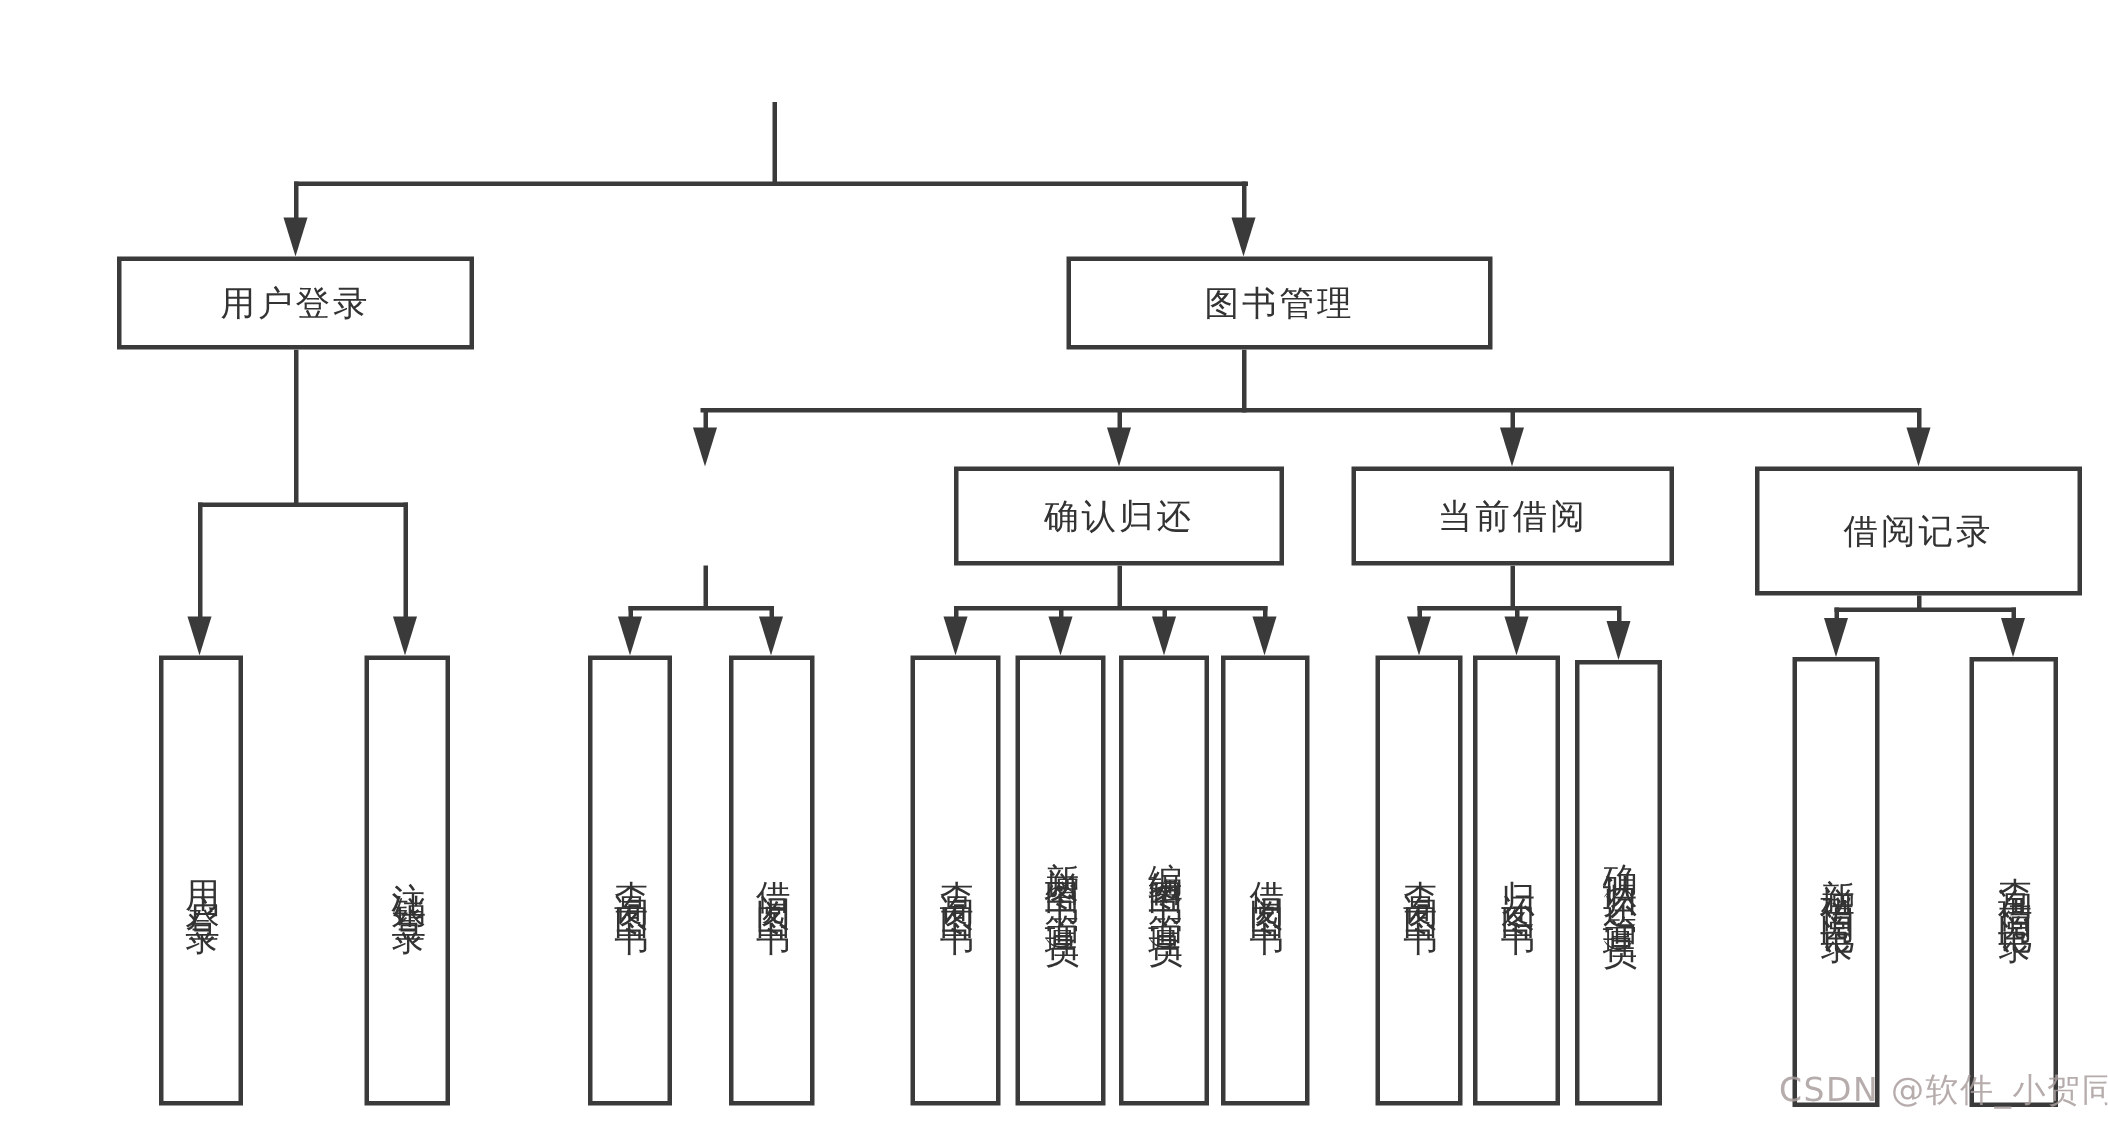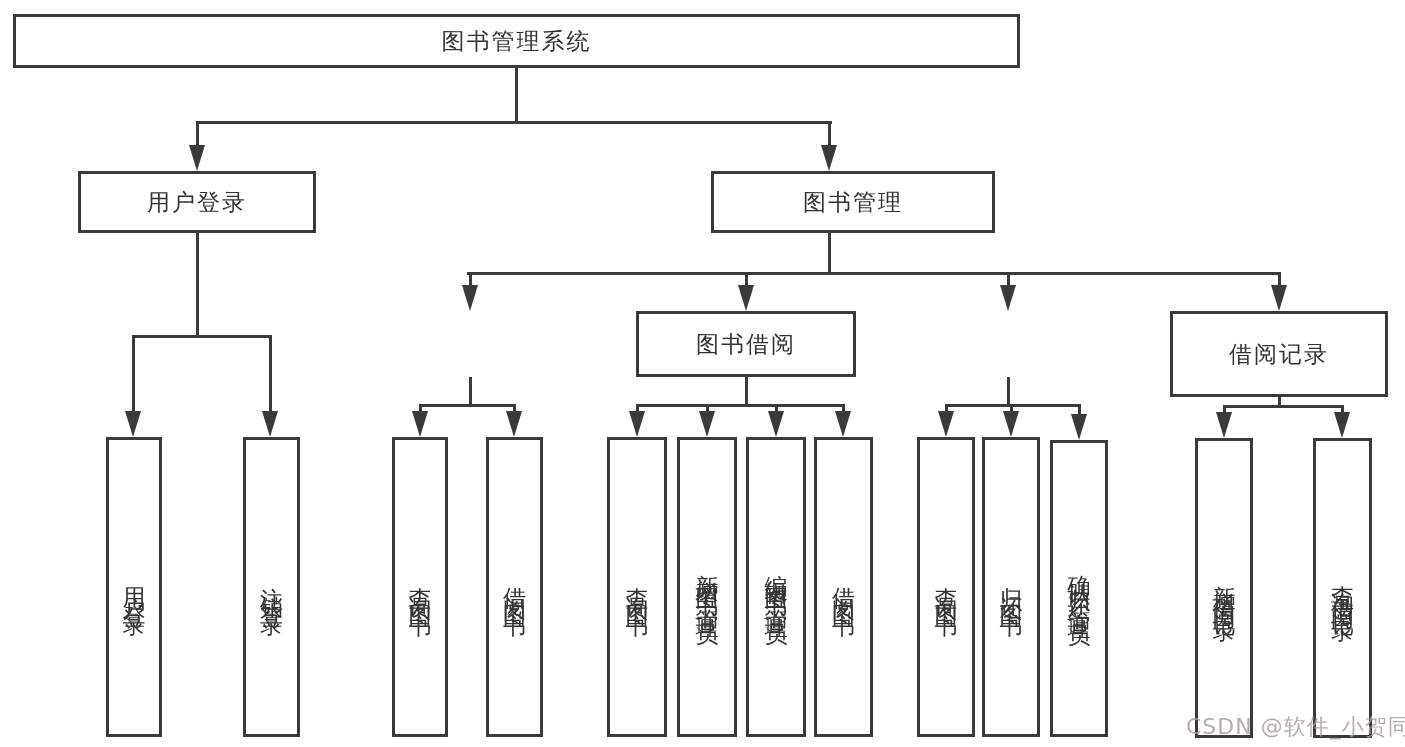--- a/index.html
+++ b/index.html
@@ -95,26 +95,26 @@
   <div class="vl" style="left:1078px;top:404px;height:13px"></div>
   <div class="ar" style="left:1071px;top:414px"></div>
 
   <div class="vl" style="left:1278px;top:377px;height:30px"></div>
   <div class="hl" style="left:1223px;top:405px;width:121px"></div>
   <div class="vl" style="left:1223px;top:405px;height:10px"></div>
   <div class="ar" style="left:1216px;top:412px"></div>
   <div class="vl" style="left:1341px;top:405px;height:10px"></div>
   <div class="ar" style="left:1334px;top:412px"></div>
 
-  <div class="hbox" style="left:13px;top:14px;width:1007px;height:54px">图书管理系统</div>
 
   <div class="hbox" style="left:78px;top:171px;width:238px;height:62px">用户登录</div>
   <div class="hbox" style="left:711px;top:171px;width:284px;height:62px">图书管理</div>
 
-  <div class="hbox" style="left:636px;top:311px;width:220px;height:66px">图书借阅</div>
+  <div class="hbox" style="left:636px;top:311px;width:220px;height:66px">确认归还</div>
+  <div class="hbox" style="left:901px;top:311px;width:215px;height:66px">当前借阅</div>
   <div class="hbox" style="left:1170px;top:311px;width:218px;height:86px">借阅记录</div>
 
   <div class="vbox" style="left:106px;top:437px;width:56px;height:300px">
     <span class="vtext">用户登录</span>
   </div>
   <div class="vbox" style="left:243px;top:437px;width:57px;height:300px">
     <span class="vtext">注销登录</span>
   </div>
 
   <div class="vbox" style="left:392px;top:437px;width:56px;height:300px">

